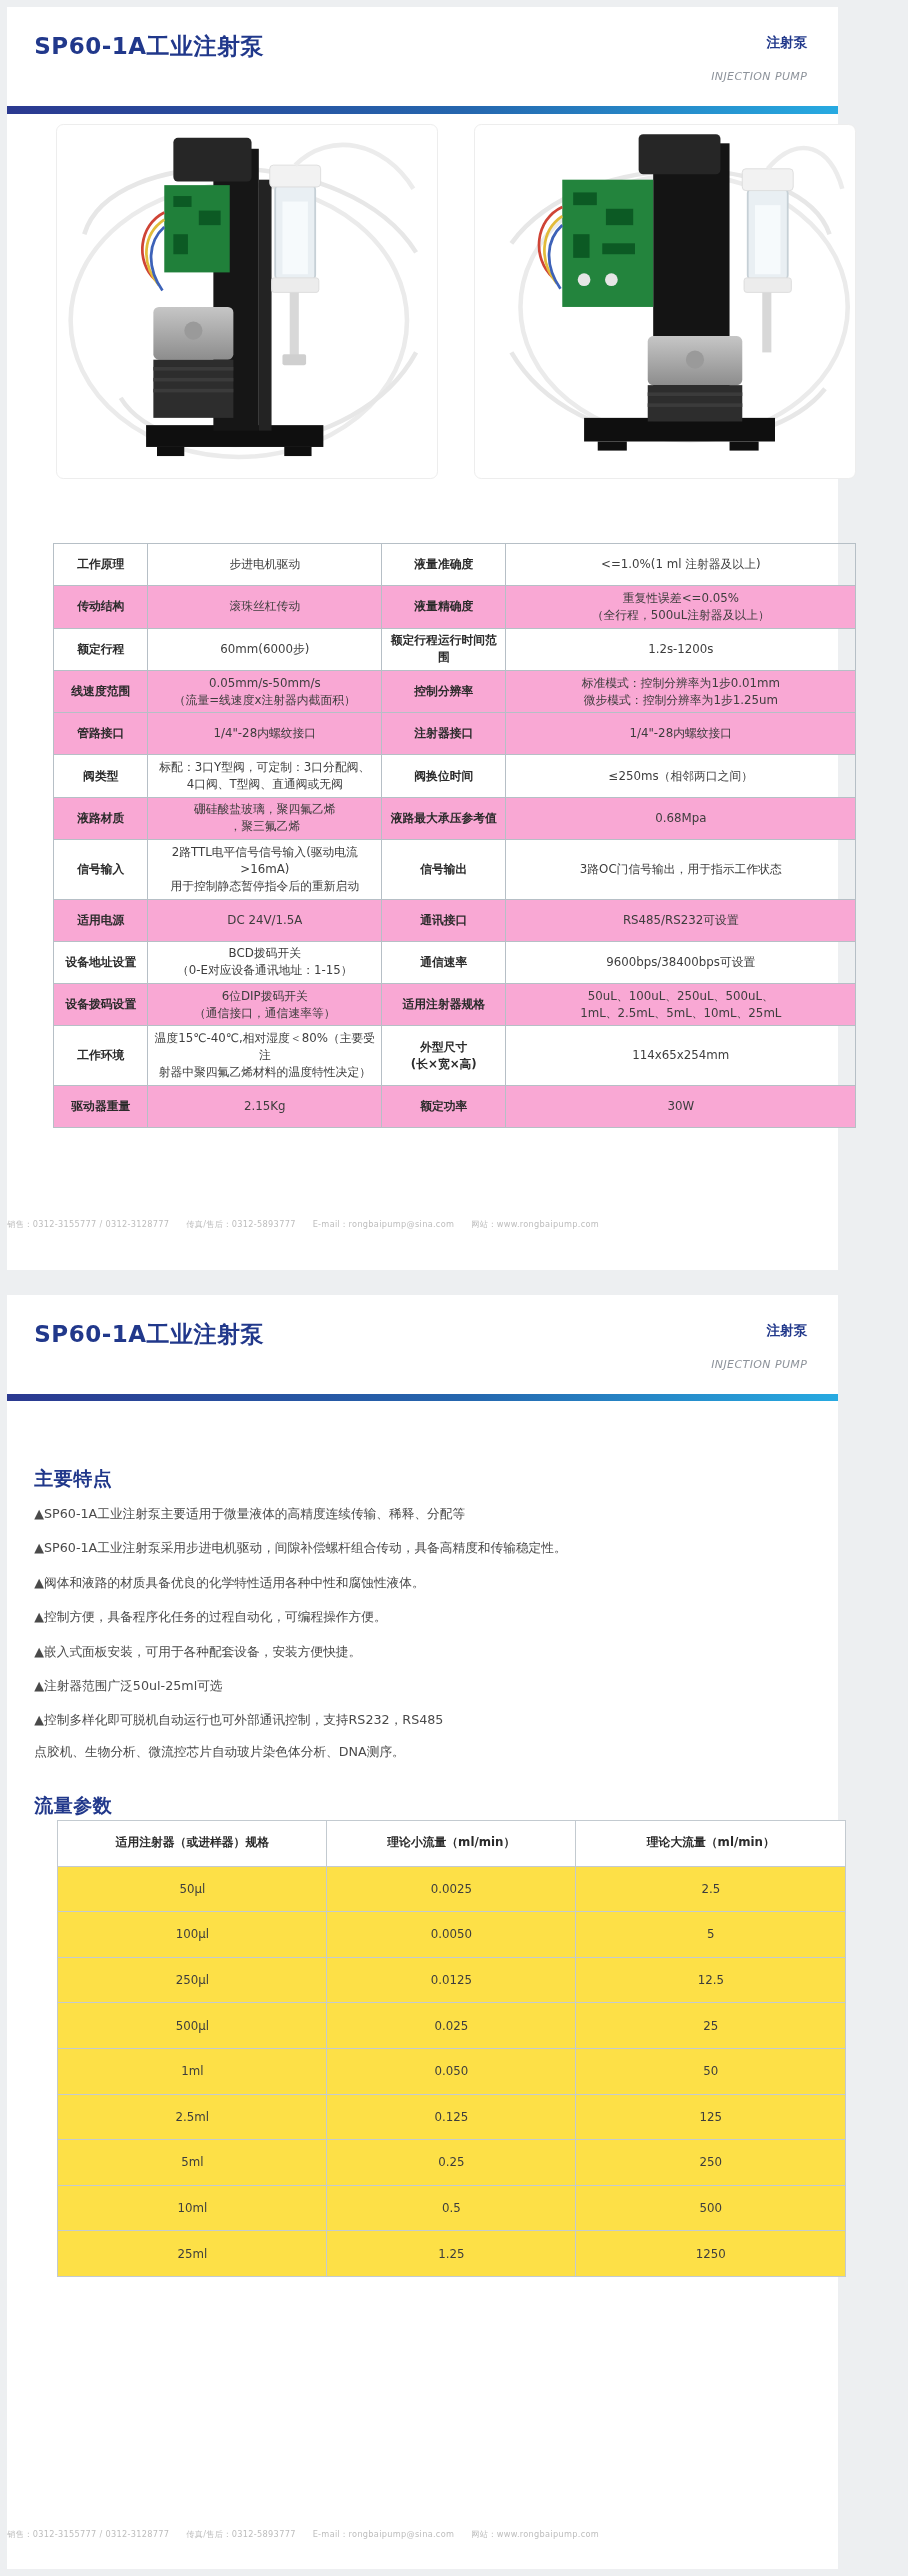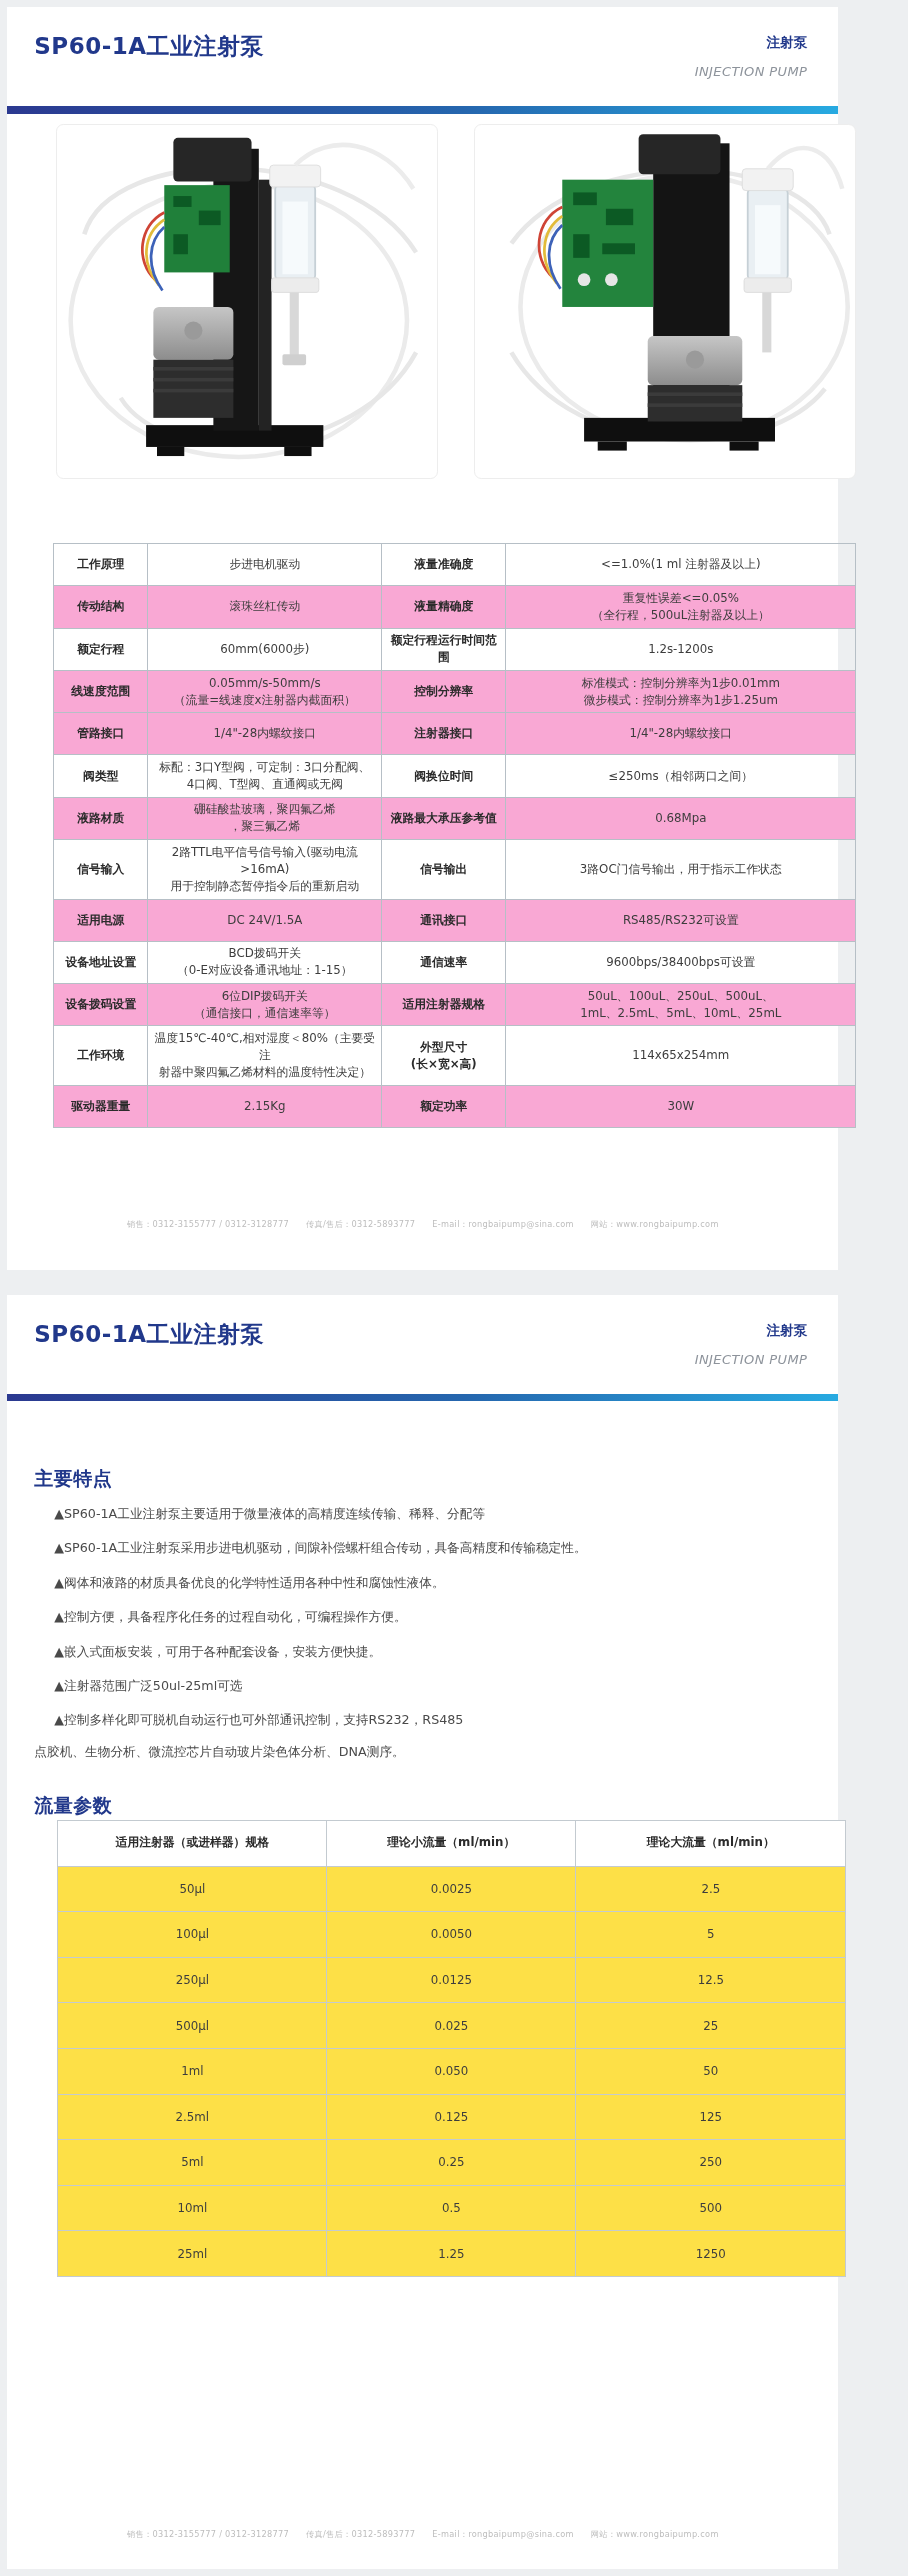--- a/index.html
+++ b/index.html
@@ -10,50 +10,50 @@
     overflow:hidden;
   }
   .page{position:absolute;left:7.3px;width:831px;background:#ffffff;}
   #page1{top:7.3px;height:1263px;}
   #page2{top:1295px;height:1274px;}
 
   
   .hdr-title{position:absolute;left:27px;top:23.6px;font-size:23px;font-weight:bold;color:#21388b;letter-spacing:0.5px;}
   .hdr-right{position:absolute;right:31px;top:27px;text-align:right;}
   .hdr-cn{font-size:13.6px;font-weight:bold;color:#21388b;}
-  .hdr-en{font-size:13px;font-style:italic;color:#8d939b;margin-top:12px;letter-spacing:0.4px;}
+  .hdr-en{font-size:11px;font-style:italic;color:#8d939b;margin-top:18px;letter-spacing:0.4px;}
   .gradbar{position:absolute;left:0;right:0;top:99px;height:7.3px;
     background:linear-gradient(90deg,#2b3990 0%,#2566ae 55%,#27aae1 100%);}
 
   
   .images{position:absolute;top:117px;left:49px;display:flex;gap:36px;}
   .imgbox{width:380px;height:353px;border:0.9px solid #ededed;border-radius:7.3px;background:#fff;overflow:hidden;}
   .imgbox svg{display:block;}
 
   
   table{border-collapse:collapse;table-layout:fixed;}
   .spec{position:absolute;top:536px;left:46px;width:801px;font-size:11.8px;}
   .spec td{border:0.9px solid #b6bfc6;text-align:center;vertical-align:middle;
     padding:3.6px 5.5px;white-space:pre-line;line-height:1.45;}
   .spec tr{height:42px;}
   .spec tr.alt{background:#f9a8d4;border-radius:7px;}
   .spec td.label{font-weight:bold;color:#2b2b2b;}
   .spec td.value{color:#3d3d3d;}
 
   
-  .p-footer{position:absolute;left:0;right:0;text-align:center;font-size:8.2px;color:#bdbdbd;letter-spacing:0.3px;}
+  .p-footer{position:absolute;left:0;right:0;font-size:8.2px;color:#bdbdbd;letter-spacing:0.3px;}
   #page1 .p-footer{bottom:40px;}
   #page2 .p-footer{bottom:29px;}
 
   
   .sec-head{position:absolute;left:27px;font-size:19px;font-weight:bold;color:#21388b;letter-spacing:0.5px;}
   #feat-head{top:171px;}
   .features{position:absolute;left:27px;top:209px;margin:0;padding:0;list-style:none;
     font-size:12.7px;color:#4a4a4a;}
-  .features li{margin-bottom:15.4px;line-height:19px;margin-left:20px;}
+  .features li{margin-bottom:15.4px;line-height:19px;}
   #app-head{top:407px;}
   .app-text{position:absolute;left:27px;top:449px;font-size:12.7px;color:#4a4a4a;}
   #flow-head{top:498px;}
   .flow{position:absolute;top:525px;left:50px;width:788px;font-size:11.8px;}
   .flow th,.flow td{border:0.9px solid #c3cad0;height:41px;text-align:center;vertical-align:middle;padding:1.8px 5.5px;}
   .flow th{font-weight:bold;color:#2b2b2b;background:#ffffff;}
   .flow td{color:#3d3d3d;background:#fde047;}
 </style>
 </head>
 <body>

